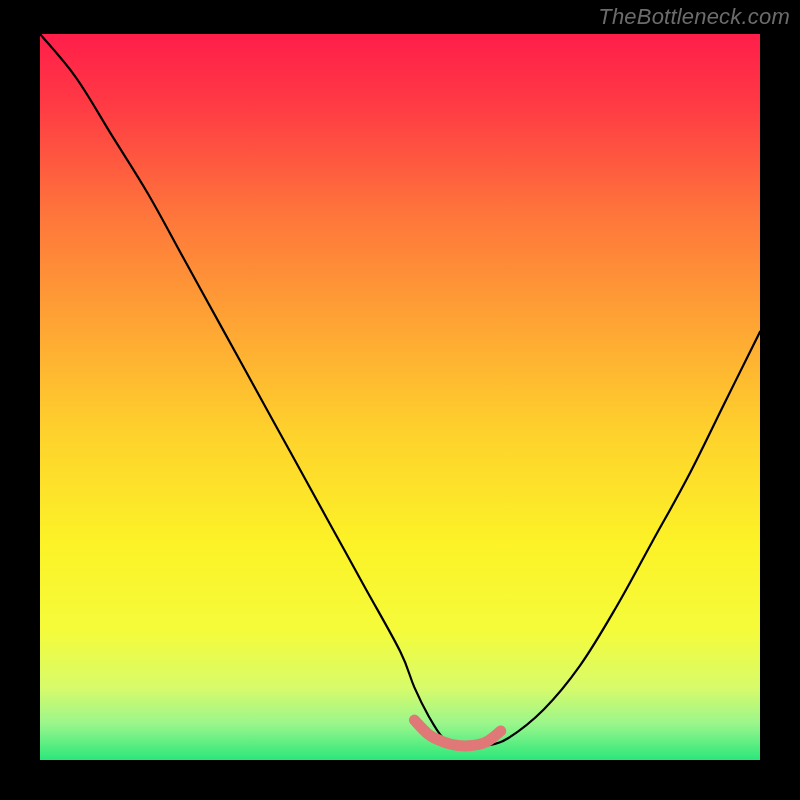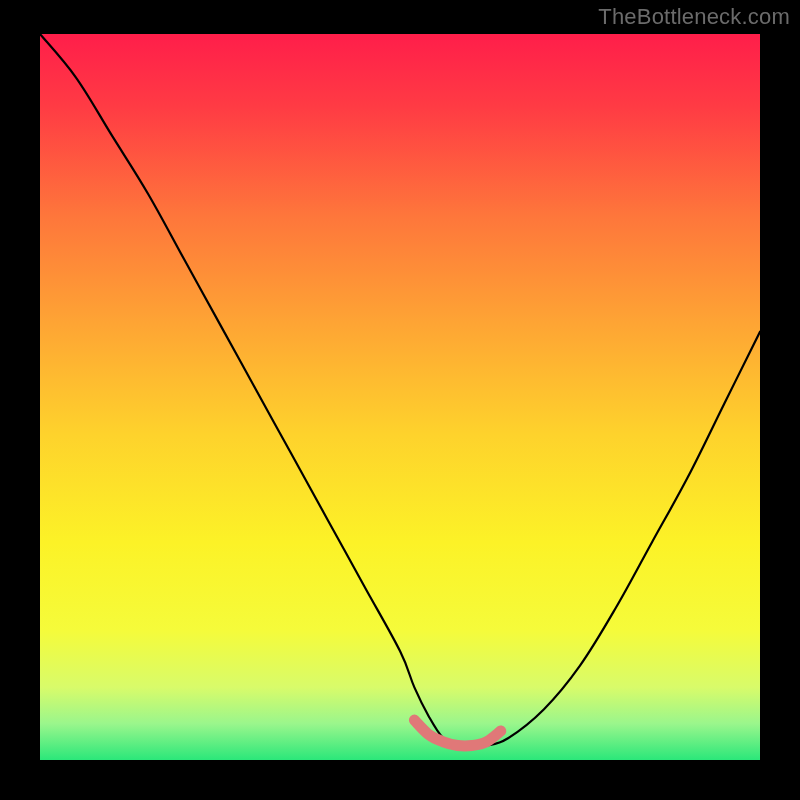--- a/index.html
+++ b/index.html
@@ -19,20 +19,21 @@
   }
   .watermark {
     position: absolute;
     top: 4px;
     right: 10px;
     color: #6b6b6b;
     font-size: 22px;
     font-weight: 500;
     letter-spacing: 0.2px;
     user-select: none;
+    font-style: italic;
   }
   .plot-area {
     position: absolute;
     left: 40px;
     top: 34px;
     width: 720px;
     height: 726px;
     overflow: hidden;
   }
   .gradient-bg {

